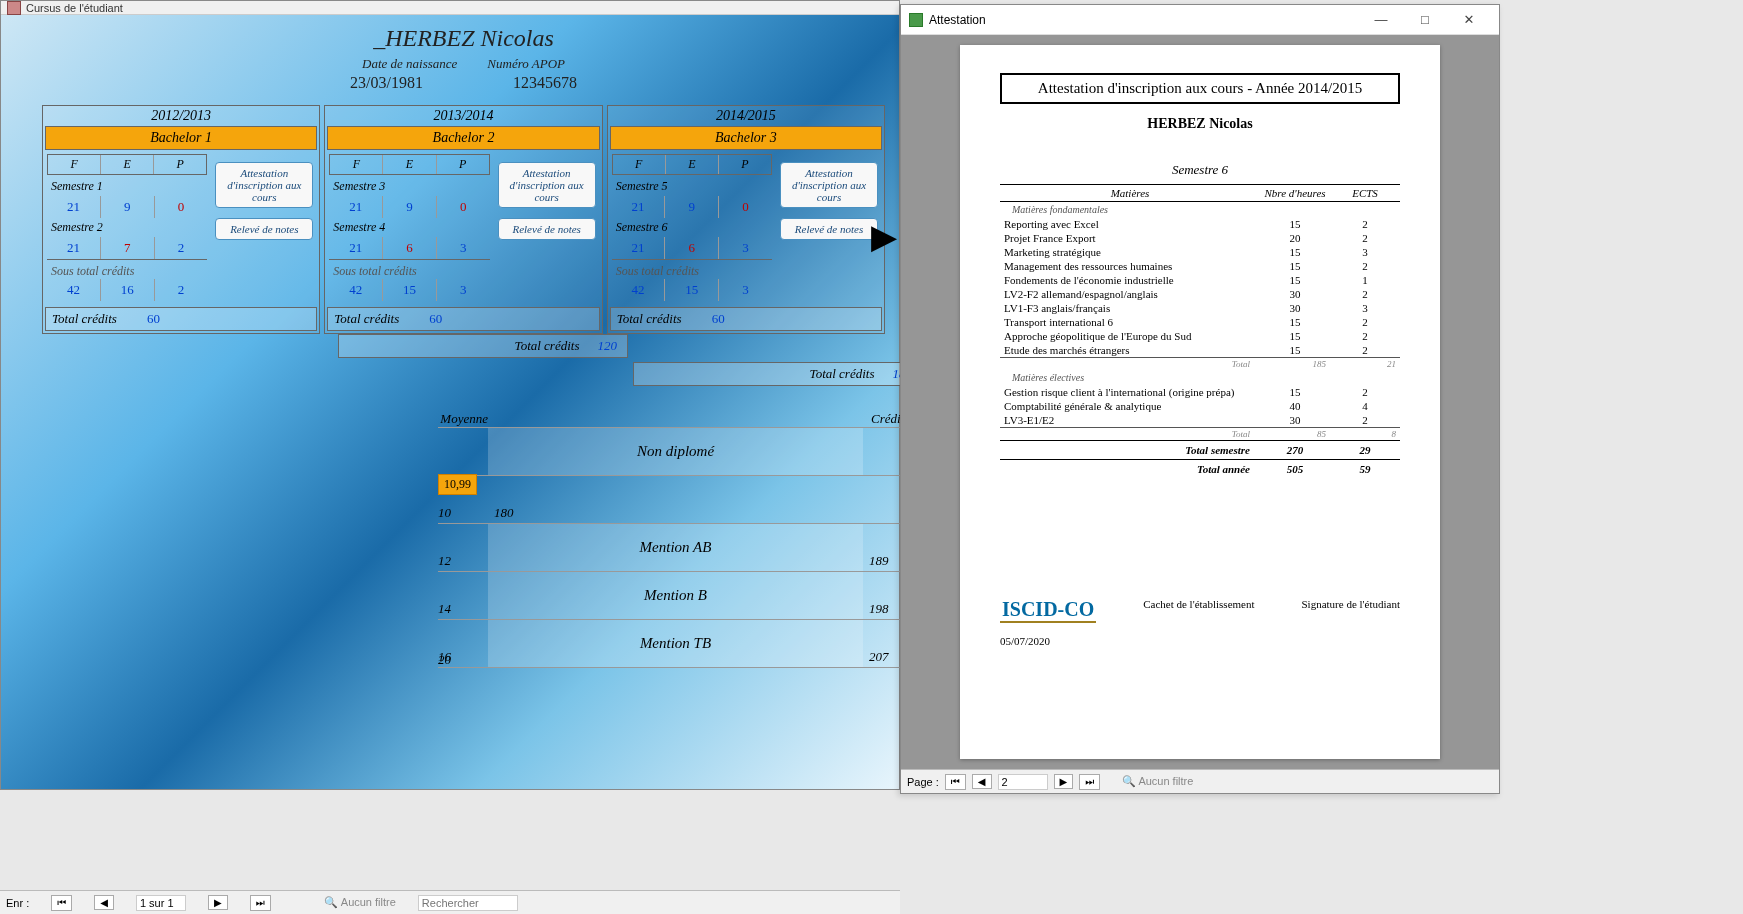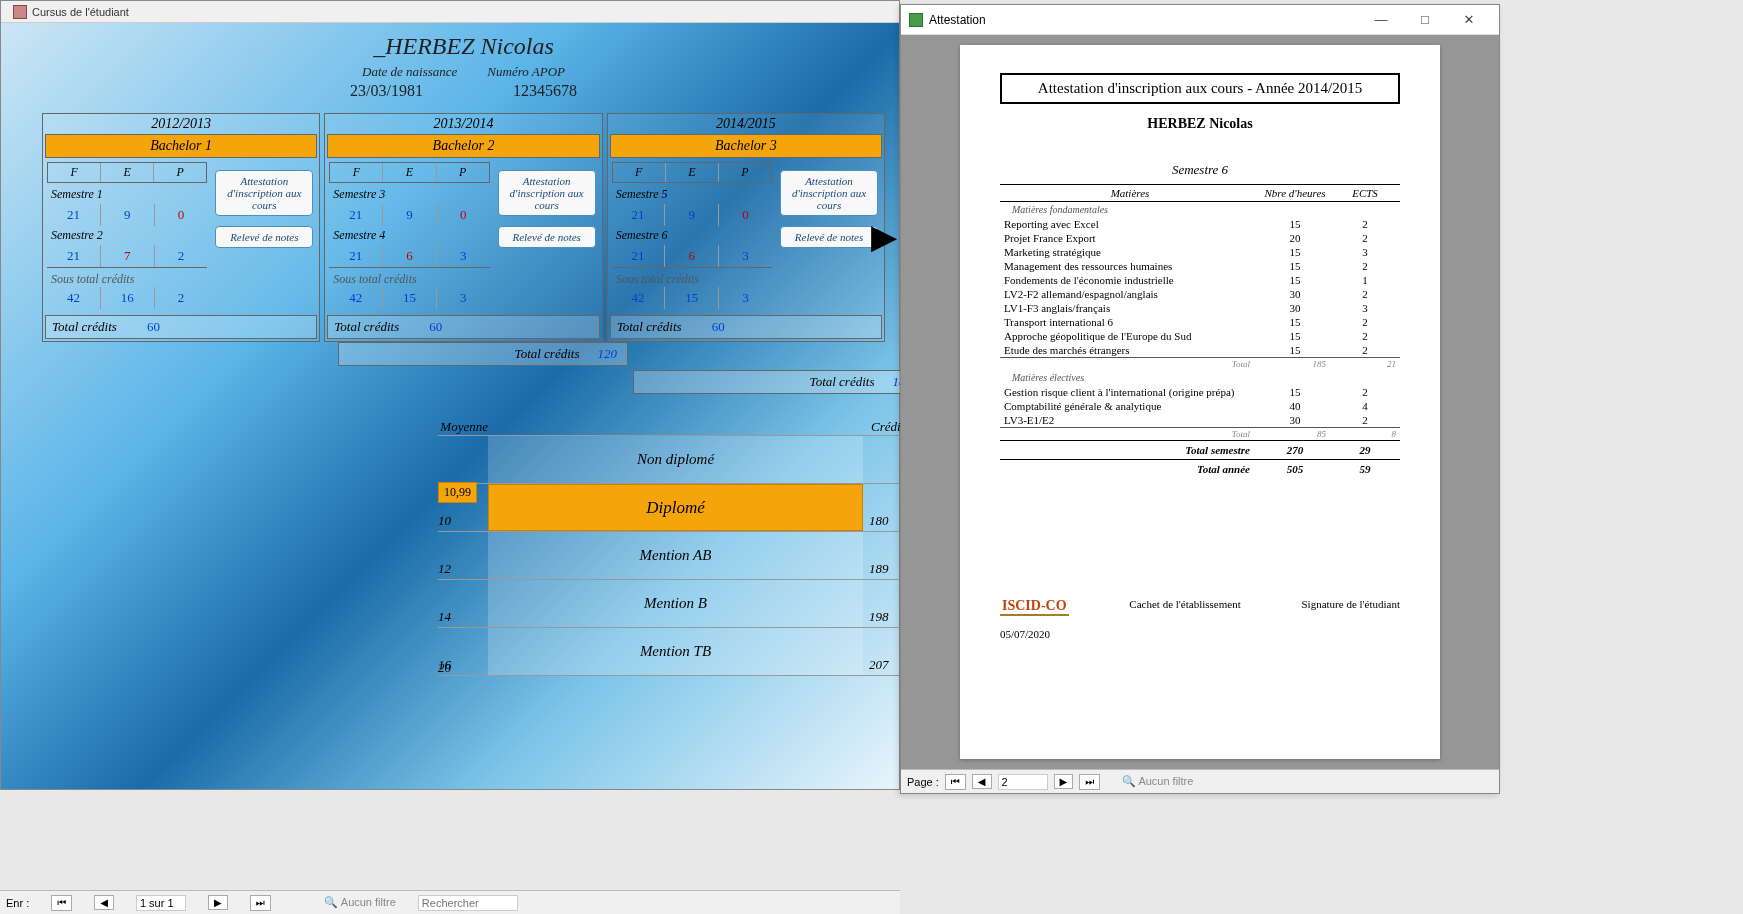--- a/index.html
+++ b/index.html
@@ -1,18 +1,18 @@
 <!DOCTYPE html>
 <html><head>
 <meta charset="utf-8">
 <style>
 * { box-sizing: border-box; margin: 0; padding: 0; }
 body { font-family: Tahoma, Arial, sans-serif; font-size: 12px; background: #e8e8e8; width: 1743px; height: 914px; overflow: hidden; position: relative; }
 .main-window { position: absolute; left: 0; top: 0; width: 900px; height: 790px; background: linear-gradient(135deg, #d0e8f5 0%, #5bb5e8 35%, #1a6ba8 55%, #7bc4e8 75%, #e8f5fc 100%); border: 1px solid #888; }
-.main-titlebar { height: 22px; background: #f0f0f0; border-bottom: 1px solid #ccc; padding: 3px 12px; font-size: 11px; color: #333; display:flex; align-items:center; gap:5px; }
+.main-titlebar { height: 14px; background: #f0f0f0; border-bottom: 1px solid #ccc; padding: 3px 6px; font-size: 11px; color: #333; display:flex; align-items:center; gap:5px; }
 .title-icon { width:14px; height:14px; background:#c88; border:1px solid #844; display:inline-block; }
 .main-content { position: relative; height: calc(100% - 22px); padding-left: 27px; }
 .student-header { text-align: center; padding: 10px 0 5px 0; color: #222; }
 .student-name { font-family: "Times New Roman", serif; font-size: 24px; font-style: italic; }
 .sub-labels { display:flex; justify-content:center; gap:30px; font-family:"Times New Roman",serif; font-style:italic; font-size:13px; margin-top:4px;}
 .sub-values { display:flex; justify-content:center; gap:90px; font-family:"Times New Roman",serif; font-size:16px; margin-top:2px;}
 .years-row { display:flex; gap:4px; padding:0 14px; margin-top:8px; }
 .year-block { flex:1; border:1px solid #666; background:rgba(255,255,255,0.08); position:relative; }
 .year-label { text-align:center; font-family:"Times New Roman",serif; font-style:italic; font-size:14px; padding:2px 0; }
 .bach-header { background:#f5a50c; text-align:center; font-family:"Times New Roman",serif; font-style:italic; font-size:14px; padding:3px 0; border:1px solid #666; margin:0 2px; }
@@ -74,21 +74,21 @@
 .cat-row td { font-style:italic; color:#555; padding:2px 12px; font-size:10px; }
 .data-row td { padding:1px 4px; }
 .data-row td:nth-child(2), .data-row td:nth-child(3) { text-align:center; }
 .sub-row td { font-style:italic; color:#888; font-size:9px; text-align:right; border-top:1px solid #555; padding:1px 4px;}
 .sub-row td:first-child { text-align:right; padding-right:10px; }
 .tot-row td { font-style:italic; font-weight:bold; padding:3px 4px; border-top:1px solid #000;}
 .tot-row td:first-child { text-align:right; padding-right:10px;}
 .tot-row td:nth-child(2),.tot-row td:nth-child(3){text-align:center;}
 .att-footer-row { display:flex; justify-content:space-between; margin-top:120px; font-size:11px; font-family:"Times New Roman",serif;}
 .att-date { font-size:11px; margin-top:12px;}
-.logo-stub { font-weight:bold; font-size:14px; color:#c2410c; border-bottom:2px solid #a08020; display:inline-block; padding:0 2px;}
+.logo-stub { font-weight:bold; font-size:20px; color:#0369a1; border-bottom:2px solid #a08020; display:inline-block; padding:0 2px;}
 .att-statusbar { height:24px; background:#f0f0f0; border-top:1px solid #bbb; display:flex; align-items:center; font-size:11px; gap:6px; padding:0 6px; }
 </style>
 </head>
 <body>
 
 <div class="main-window">
   <div class="main-titlebar">
     <span class="title-icon"></span>
     <span>Cursus de l'étudiant</span>
   </div>
@@ -242,21 +242,20 @@
         <div class="ladder-hdr-r">Crédits</div>
       </div>
       <div id="ladder-body">
     <div class="ladder-row">
       <div class="lad-l"></div>
       <div class="lad-c ">Non diplomé</div>
       <div class="lad-r"></div>
     </div>
     <div class="ladder-row">
       <div class="lad-l">10</div>
-      <div class="lad-c dipl-hi">Diplomé</div>
       <div class="lad-r">180</div>
     </div>
     <div class="ladder-row">
       <div class="lad-l">12</div>
       <div class="lad-c ">Mention AB</div>
       <div class="lad-r">189</div>
     </div>
     <div class="ladder-row">
       <div class="lad-l">14</div>
       <div class="lad-c ">Mention B</div>

